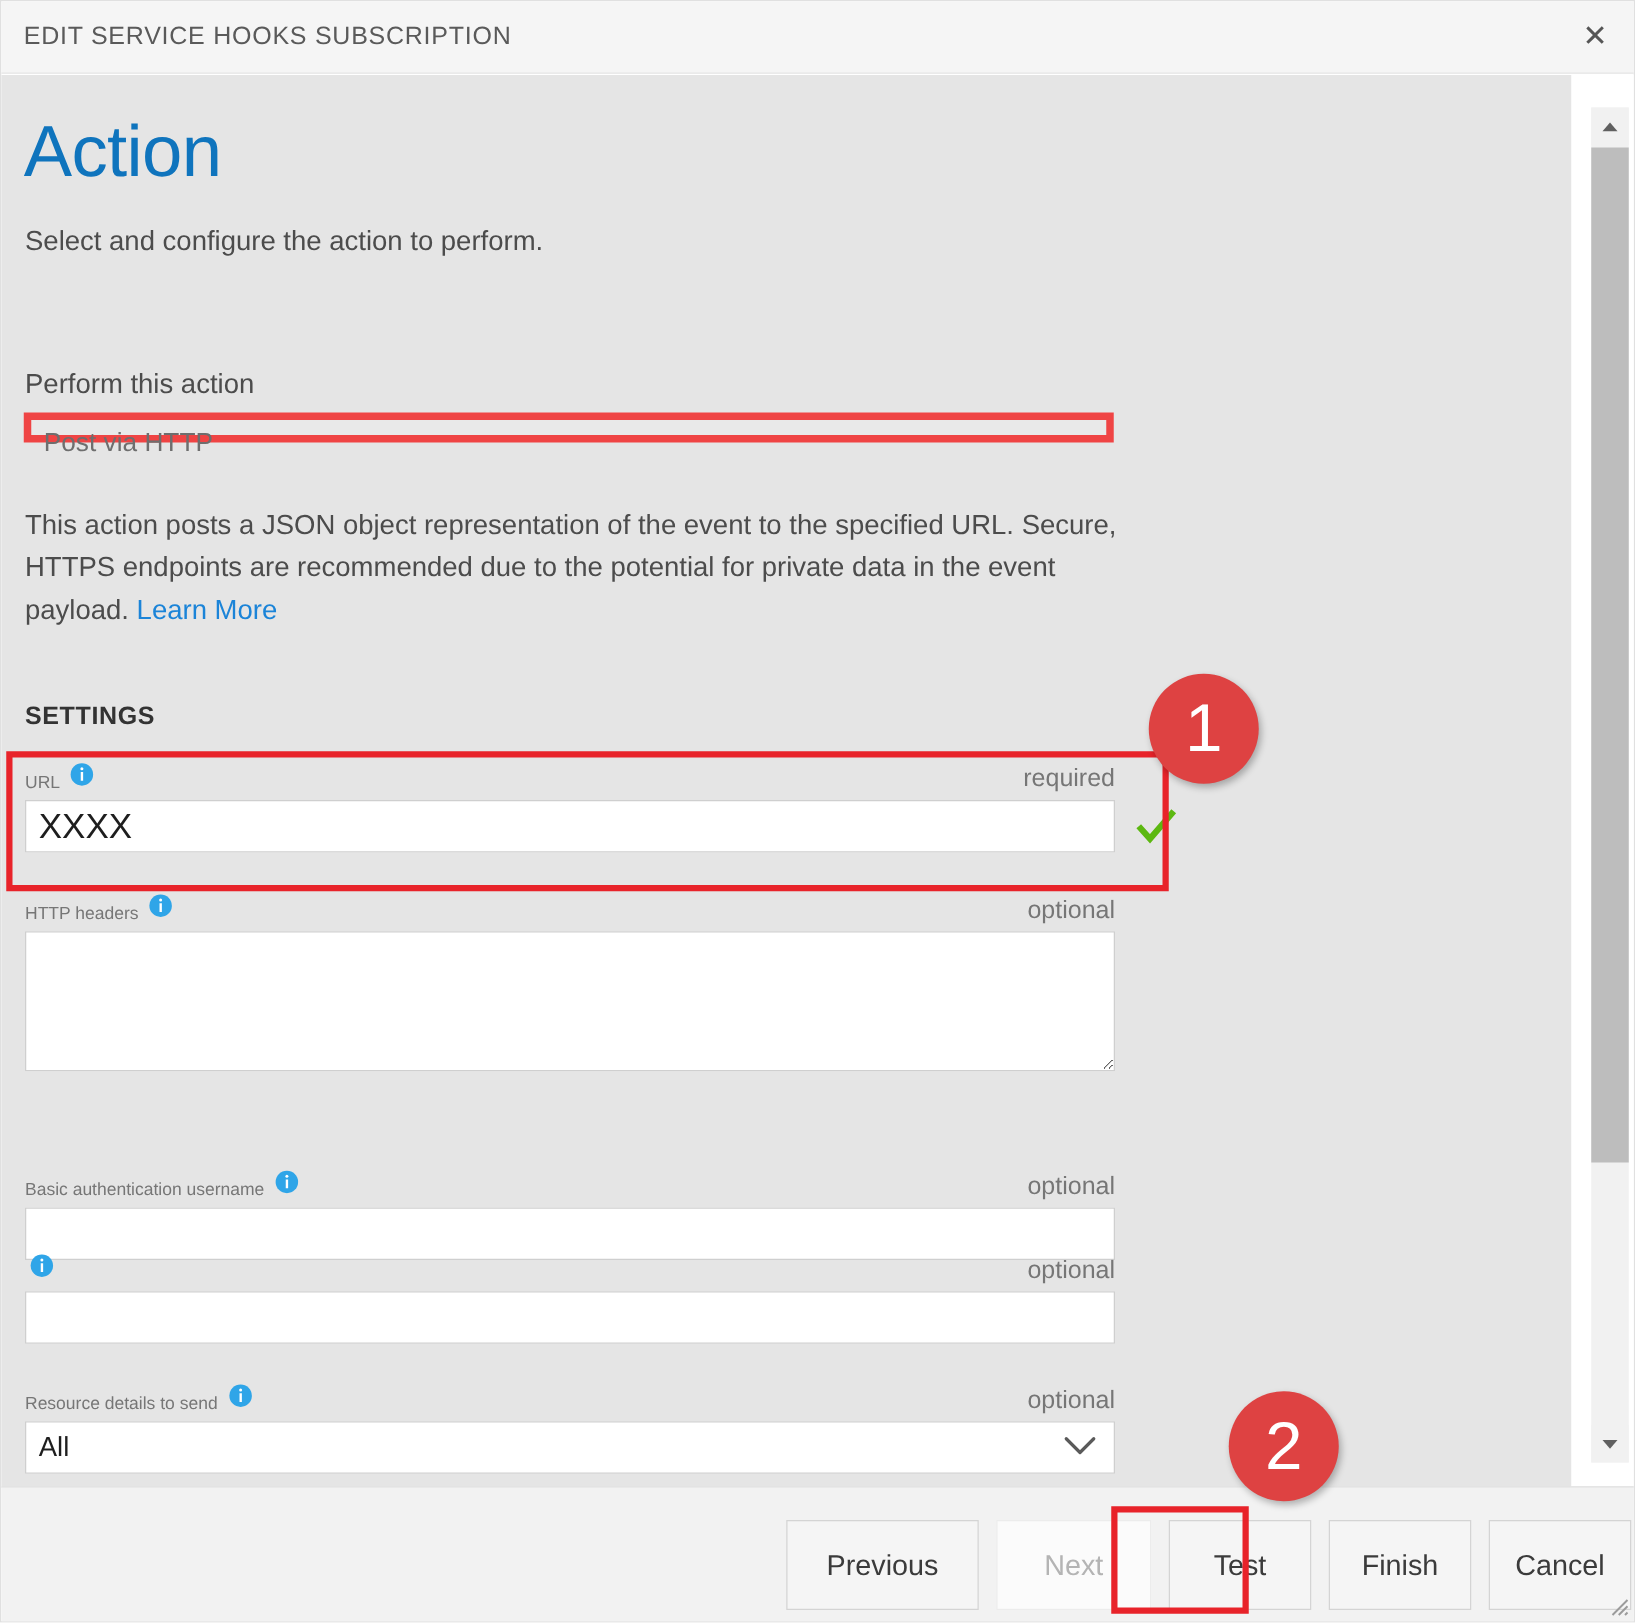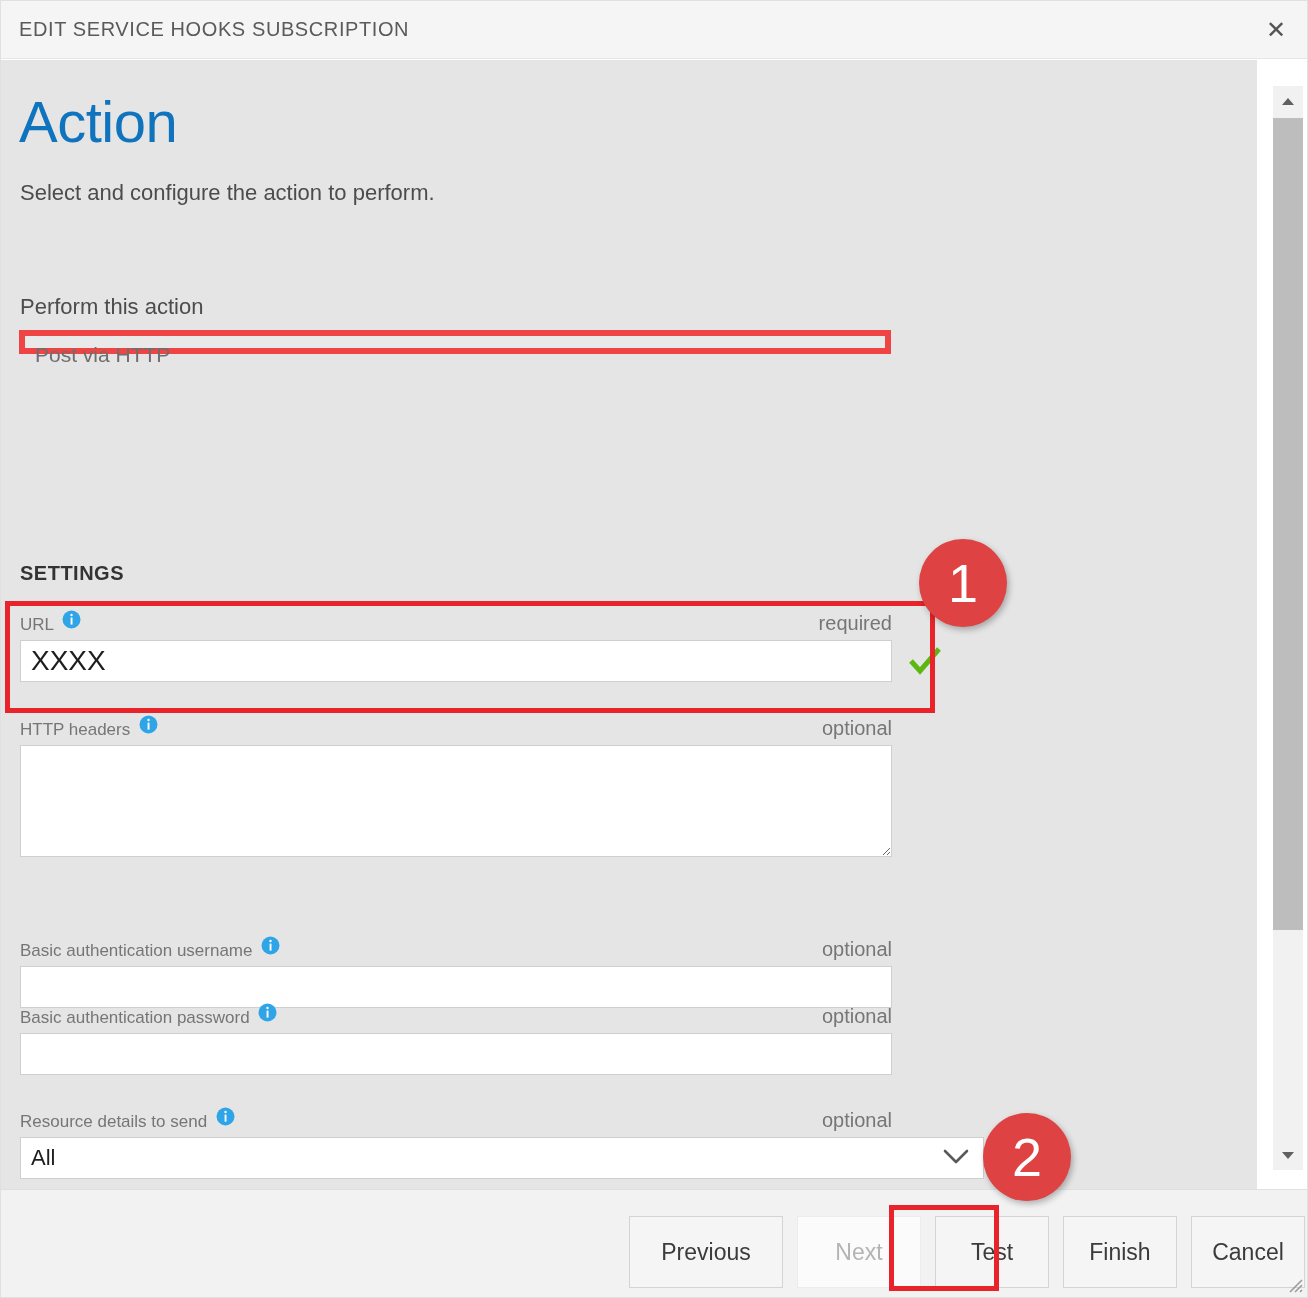--- a/index.html
+++ b/index.html
@@ -112,21 +112,21 @@
     color: #333;
   }
 
   
   .field { position: absolute; left: 19px; width: 872px; }
   .field-row {
     position: relative;
     height: 30px;
   }
   .field-label {
-    font-size: 17px;
+    font-size: 14px;
     color: #767676;
     display: inline-block;
   }
   .req-flag {
     position: absolute;
     right: 0; top: 2px;
     font-size: 20px;
     color: #767676;
   }
   .info-icon {
@@ -155,21 +155,21 @@
     background: #ffffff;
     font-size: 20px;
     color: #1e1e1e;
     padding: 6px 10px;
     font-family: "Liberation Sans", sans-serif;
     resize: both;
     outline: none;
   }
   .selectbox {
     position: relative;
-    width: 964px; height: 42px;
+    width: 872px; height: 42px;
     border: 1px solid #cfcfcf;
     background: #ffffff;
   }
   .selectbox .sel-val {
     position: absolute;
     left: 10px; top: 7px;
     font-size: 22px;
     color: #1e1e1e;
   }
   .selectbox .chev {
@@ -313,20 +313,23 @@
   </div>
 
   <div id="content">
 
     <div id="page-title">Action</div>
     <div id="page-subtitle">Select and configure the action to perform.</div>
 
     <div id="perform-label">Perform this action</div>
     <div id="perform-value">Post via HTTP</div>
 
+    <div id="description">
+      <span>This action posts a JSON object representation of the event to the specified URL. Secure, HTTPS endpoints are recommended due to the potential for private data in the event payload. </span><a href="#">Learn More</a>
+    </div>
 
     <div id="settings-header">SETTINGS</div>
 
     <div class="field" id="field-url">
       <div class="field-row">
         <span class="field-label">URL</span>
         <span class="info-icon">
           <svg width="19" height="19" viewBox="0 0 19 19">
               <circle cx="9.5" cy="9.5" r="9" fill="#2fa5e8"></circle>
               <rect x="8.6" y="7.6" width="1.9" height="7" fill="#fff"></rect>
@@ -368,21 +371,20 @@
               <circle cx="9.5" cy="5" r="1.2" fill="#fff"></circle>
             </svg>
         </span>
         <span class="req-flag">optional</span>
       </div>
       <input class="txtinput" type="text" value="" style="">
     </div>
 
     <div class="field" id="field-password">
       <div class="field-row">
-        <span class="field-label">Basic authentication password</span>
         <span class="info-icon">
           <svg width="19" height="19" viewBox="0 0 19 19">
               <circle cx="9.5" cy="9.5" r="9" fill="#2fa5e8"></circle>
               <rect x="8.6" y="7.6" width="1.9" height="7" fill="#fff"></rect>
               <circle cx="9.5" cy="5" r="1.2" fill="#fff"></circle>
             </svg>
         </span>
         <span class="req-flag">optional</span>
       </div>
       <input class="txtinput" type="password" value="" style="">

